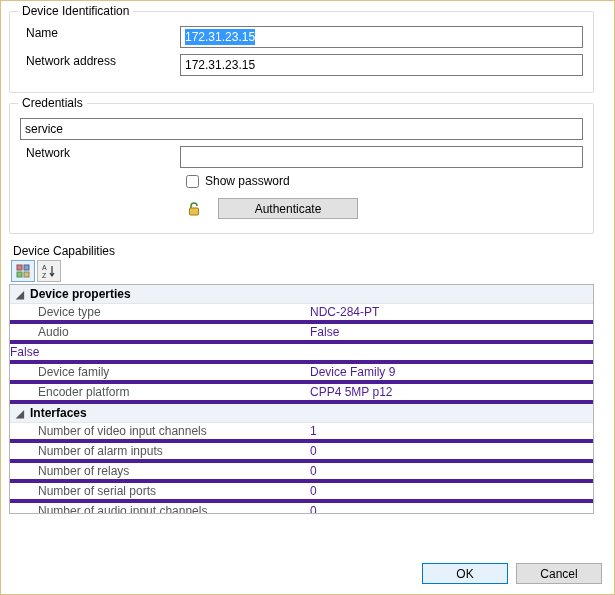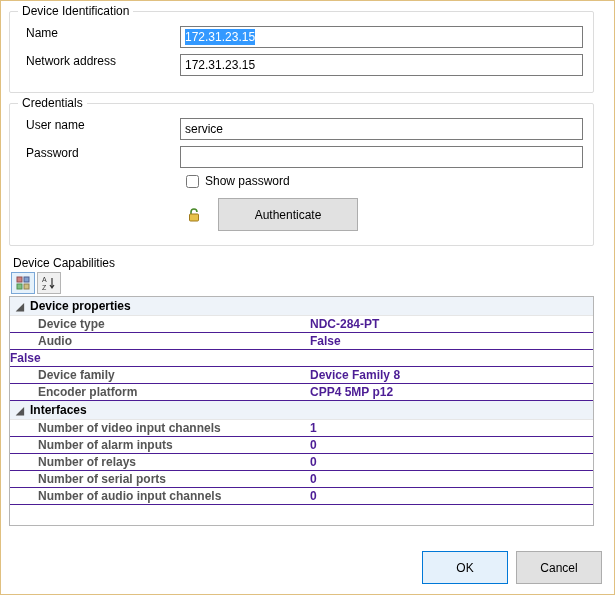--- a/index.html
+++ b/index.html
@@ -85,21 +85,21 @@
     gap: 16px;
   }
   .lock-icon {
     width: 16px;
     height: 16px;
     position: relative;
   }
   .lock-icon svg { width:16px; height:16px; }
   .btn {
     min-width: 80px;
-    height: 33px;
+    height: 21px;
     border: 1px solid #adadad;
     background: #e1e1e1;
     font-family: inherit;
     font-size: 12px;
     cursor: pointer;
     padding: 0 12px;
   }
   .btn-auth { width: 140px; }
   .caps-title {
     margin: 6px 0 2px 4px;
@@ -138,23 +138,22 @@
   .pg-exp {
     width: 12px;
     text-align: center;
     color: #555;
     cursor: pointer;
     font-size: 10px;
     margin-right: 4px;
   }
   .pg-row {
     display: flex;
-    border-bottom: 1px solid #4c1d95;
+    border-bottom: 4px solid #4c1d95;
     padding: 1px 0;
-    font-weight: bold;
   }
   .pg-key {
     width: 300px;
     padding-left: 28px;
     color: #555;
   }
   .pg-val {
     flex: 1;
     color: #4c1d95;
   }
@@ -186,26 +185,25 @@
     <div class="form-row">
       <div class="form-label">Network address</div>
       <input class="form-input" type="text" value="172.31.23.15" style="">
     </div>
   </div>
 
   <div class="fieldset">
     <div class="fieldset-legend">Credentials</div>
 
     <div class="form-row">
-      <div class="form-label">User name</div>
       <input class="form-input" type="text" value="service" style="">
     </div>
 
     <div class="form-row">
-      <div class="form-label">Password</div>
+      <div class="form-label">Network</div>
       <input class="form-input" type="password" value="" style="">
     </div>
 
     <div class="checkbox-row">
       <input type="checkbox" style="">
       <span>Show password</span>
     </div>
 
     <div class="auth-row">
       <span class="lock-icon">
@@ -249,21 +247,21 @@
       </div>
       <div class="pg-row">
         <div class="pg-key">Audio</div>
         <div class="pg-val">False</div>
       </div>
       <div class="pg-row">
         <div class="pg-val">False</div>
       </div>
       <div class="pg-row">
         <div class="pg-key">Device family</div>
-        <div class="pg-val">Device Family 8</div>
+        <div class="pg-val">Device Family 9</div>
       </div>
       <div class="pg-row">
         <div class="pg-key">Encoder platform</div>
         <div class="pg-val">CPP4 5MP p12</div>
       </div>
       <div class="pg-header">
         <span class="pg-exp">◢</span>
         <span>Interfaces</span>
       </div>
       <div class="pg-row">

